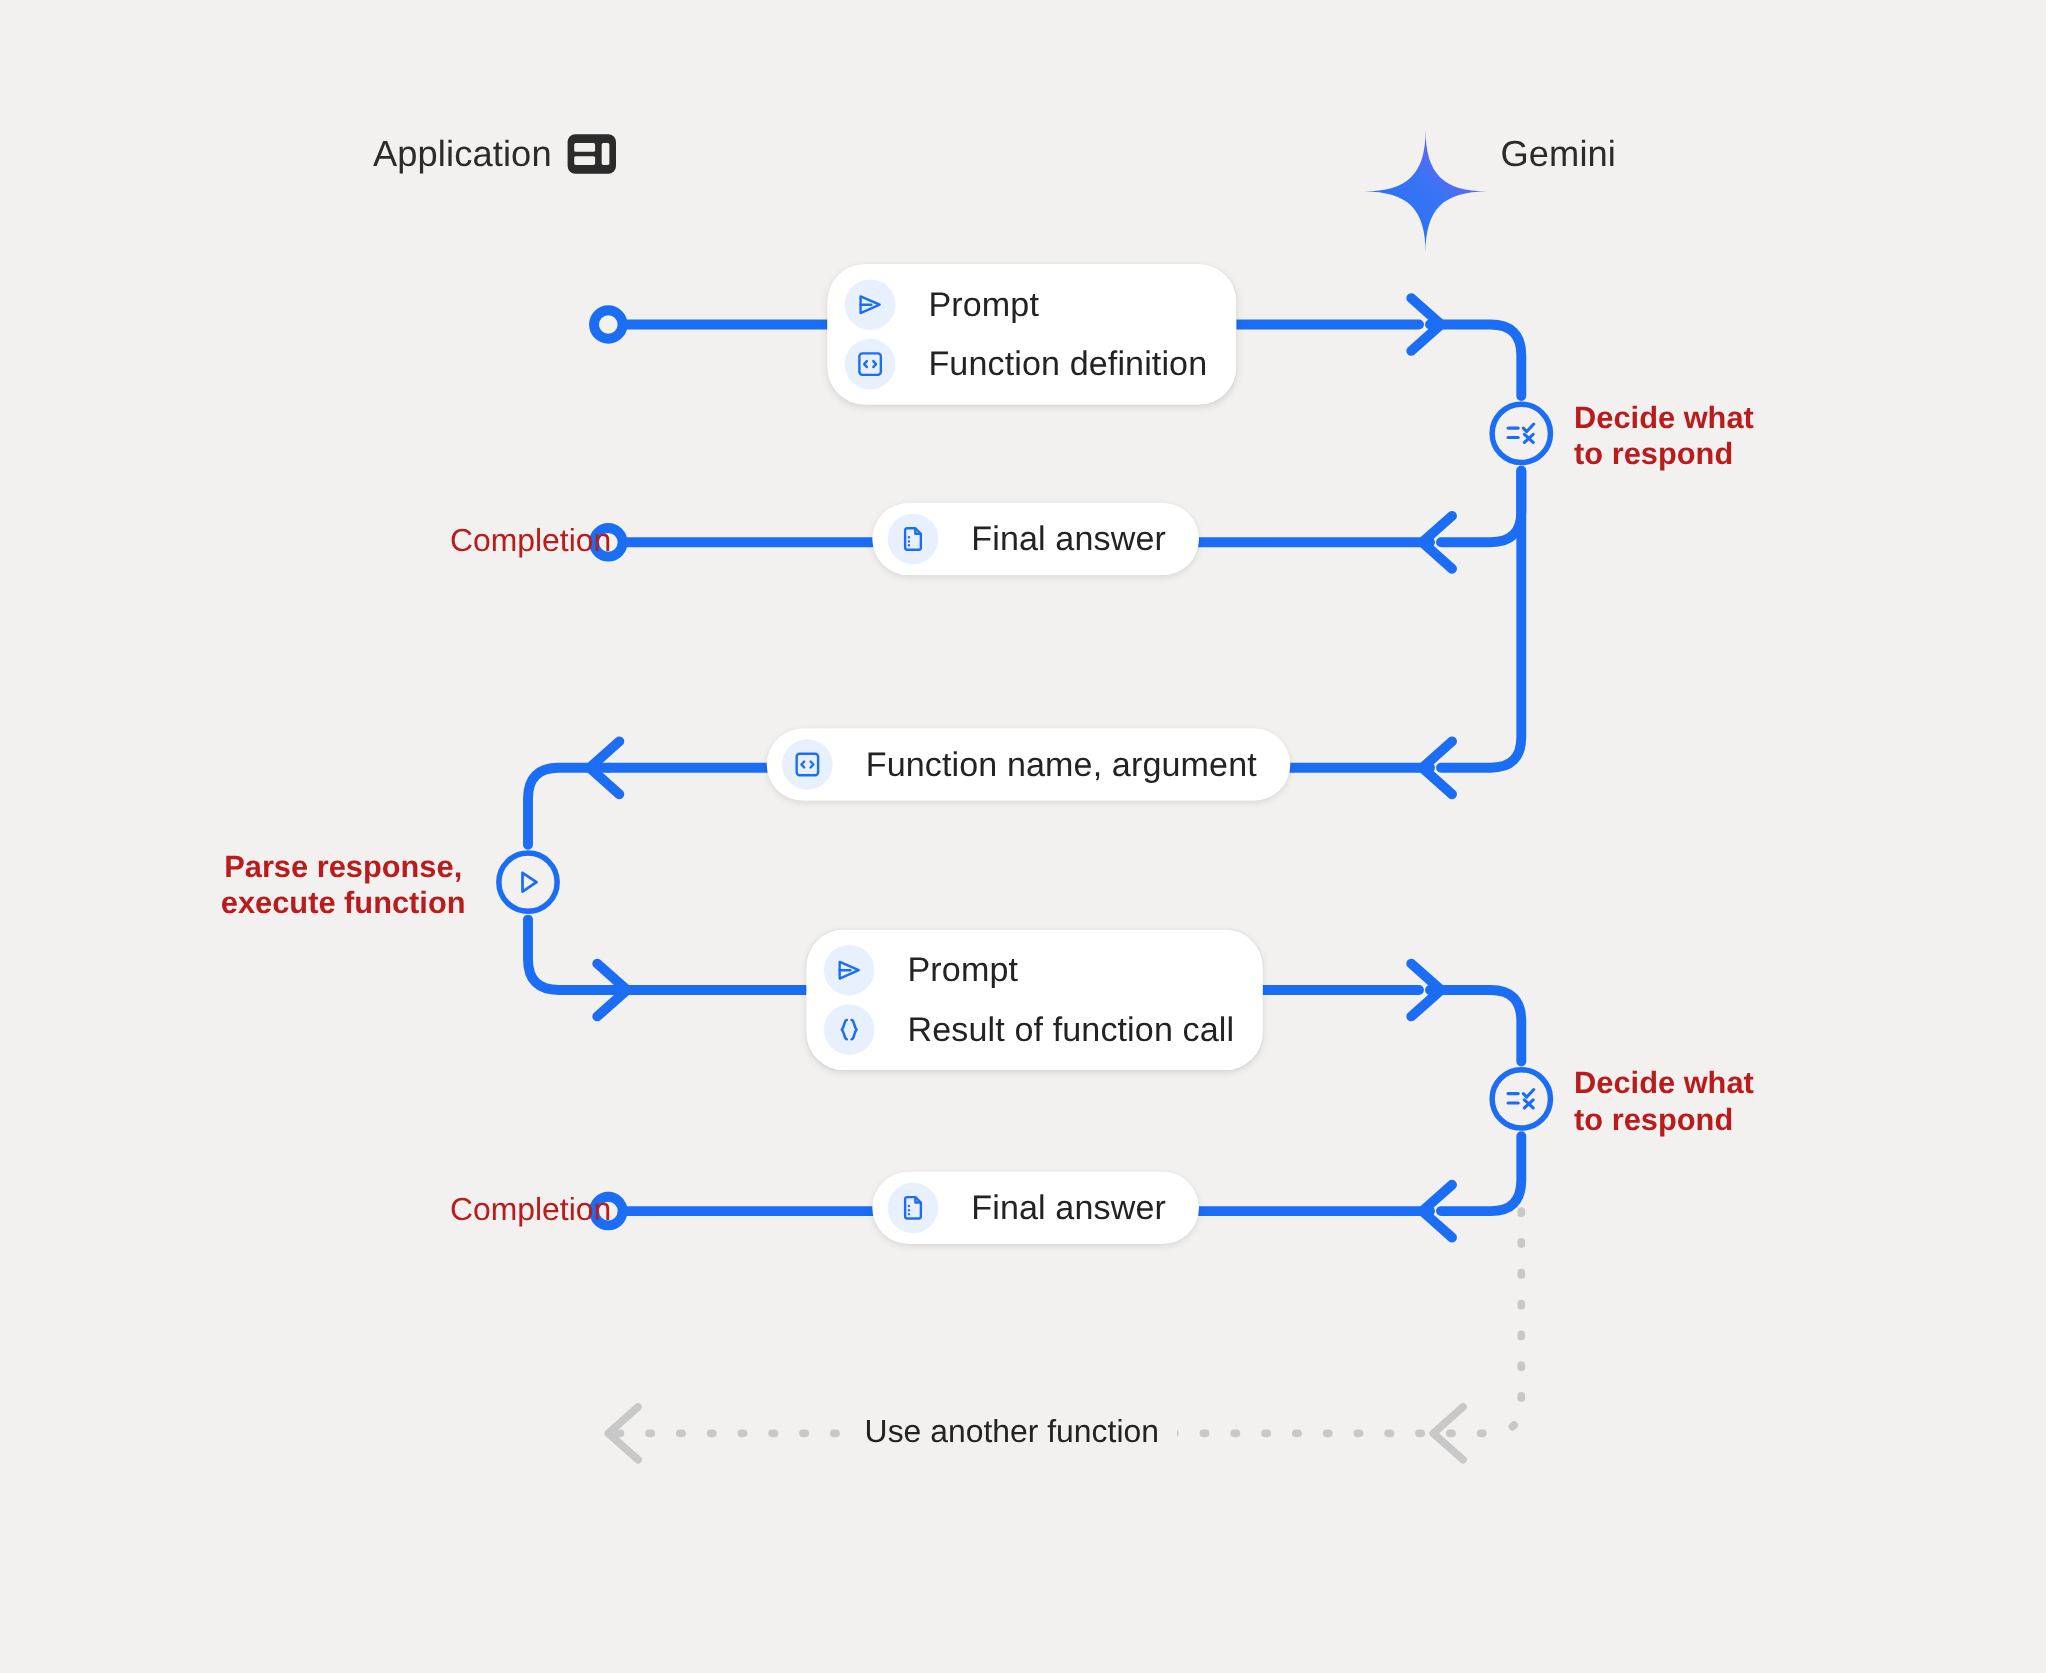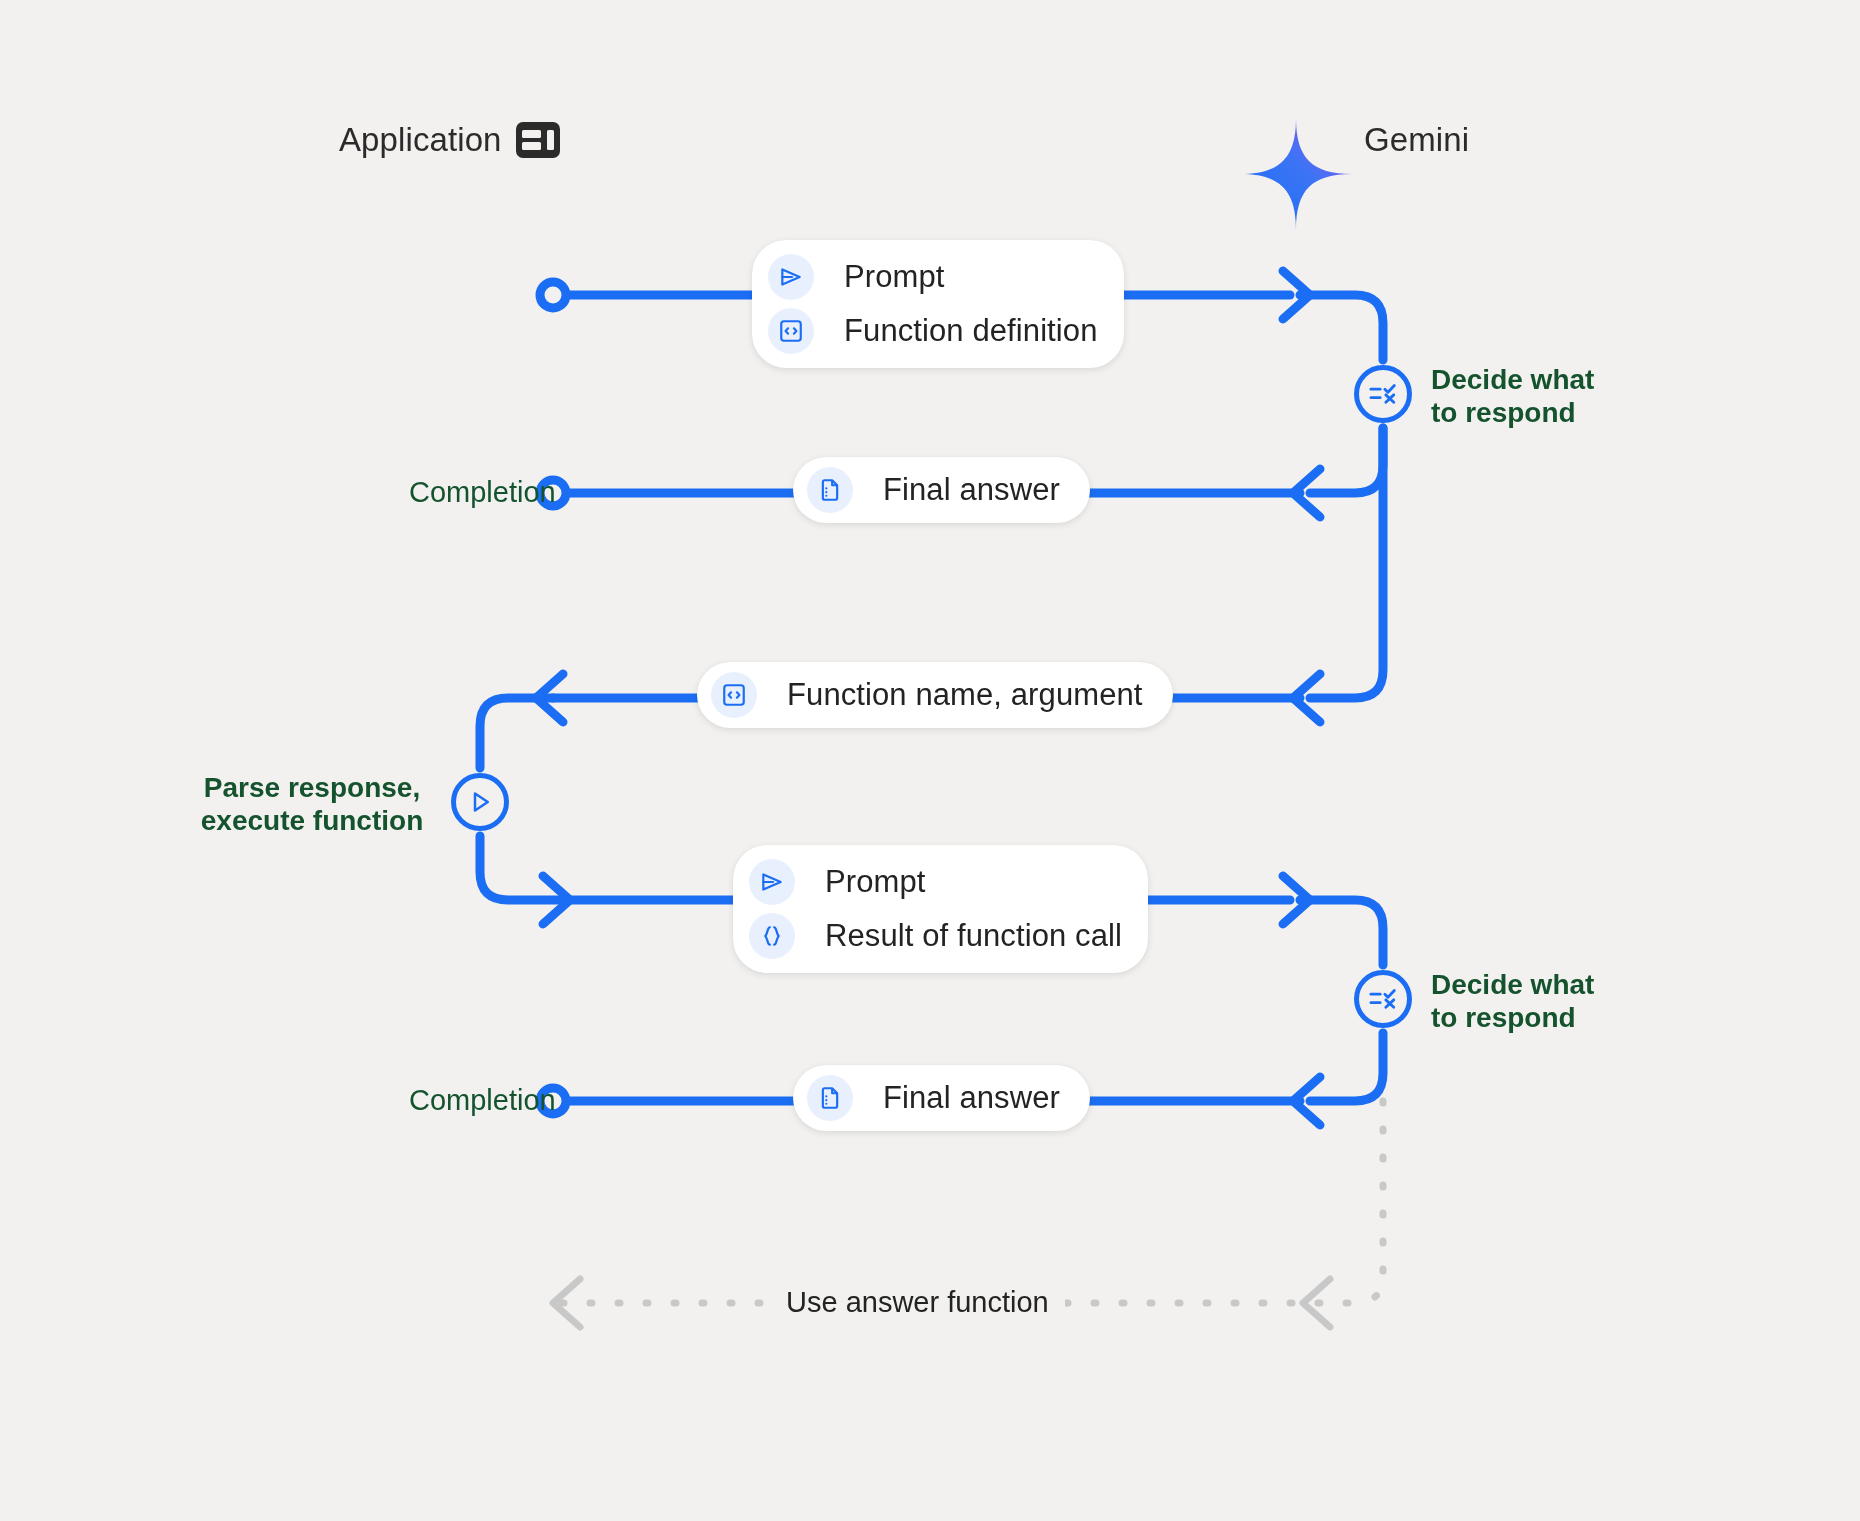--- a/index.html
+++ b/index.html
@@ -96,21 +96,21 @@
     justify-content: center;
     flex: 0 0 auto;
   }
   .chip svg { display: block; }
 
   
   .side-label {
     position: absolute;
     font-size: 28px;
     line-height: 1.17;
-    color: #14532d;
+    color: #b91c1c;
     font-weight: bold;
     white-space: pre-line;
   }
   .side-label.plain {
     font-weight: normal;
     font-size: 29px;
     margin-left: 44px;
   }
   .loop-label {
     position: absolute;
@@ -322,15 +322,15 @@
       <path d="M14 12.6 L19.6 17.8 M19.6 12.6 L14 17.8"></path>
     </svg>
   </div>
   <div class="side-label" style="left:1431px; top:969px;">Decide what
 to respond</div>
 
   <div class="side-label plain" style="left:365px; top:476px;">Completion</div>
 
   <div class="side-label plain" style="left:365px; top:1084px;">Completion</div>
 
-  <div class="loop-label" style="left:770px; top:1286px;">Use answer function</div>
+  <div class="loop-label" style="left:770px; top:1286px;">Use another function</div>
 
 </div>
 
 </body></html>

